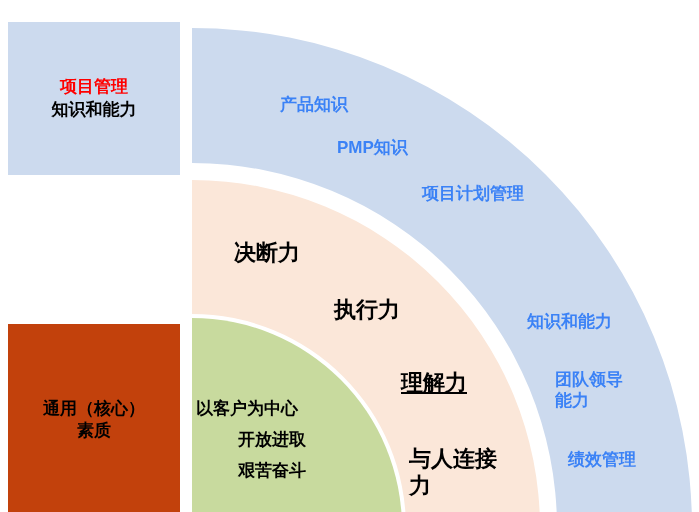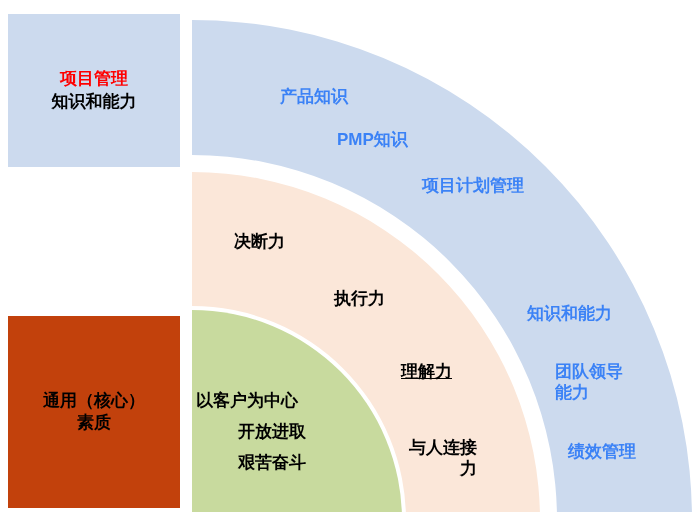--- a/index.html
+++ b/index.html
@@ -11,21 +11,21 @@
     width: 699px;
     height: 512px;
     position: relative;
     overflow: hidden;
     font-family: "Liberation Sans", "DejaVu Sans", sans-serif;
   }
 
   #diagram {
     position: absolute;
     left: 0;
-    top: 4px;
+    top: 12px;
     width: 699px;
     height: 360px;
   }
 
   
   .legend-box {
     position: absolute;
     left: 8px;
     width: 172px;
     box-sizing: border-box;
@@ -47,21 +47,21 @@
   .legend-line-dark { color: #000000; }
 
   
   .arc-label {
     position: absolute;
     font-weight: bold;
     white-space: pre-line;
     line-height: 1.22;
   }
   .lbl-red  { color: #3b82f6; font-size: 17px; }
-  .lbl-dark { color: #000000; font-size: 17px; text-align: right; }
+  .lbl-dark { color: #000000; font-size: 22px; }
 
   
   #arc-label-product-knowledge { left: 280px; top: 83px; }
   #arc-label-pmp-knowledge     { left: 337px; top: 126px; }
   #arc-label-project-plan      { left: 422px; top: 172px; }
   #arc-label-project-quality   { left: 477px; top: 240px; }
   #arc-label-project-risk      { left: 527px; top: 300px; }
   #arc-label-team-leadership   { left: 555px; top: 358px; }
   #arc-label-performance       { left: 568px; top: 438px; }
 

